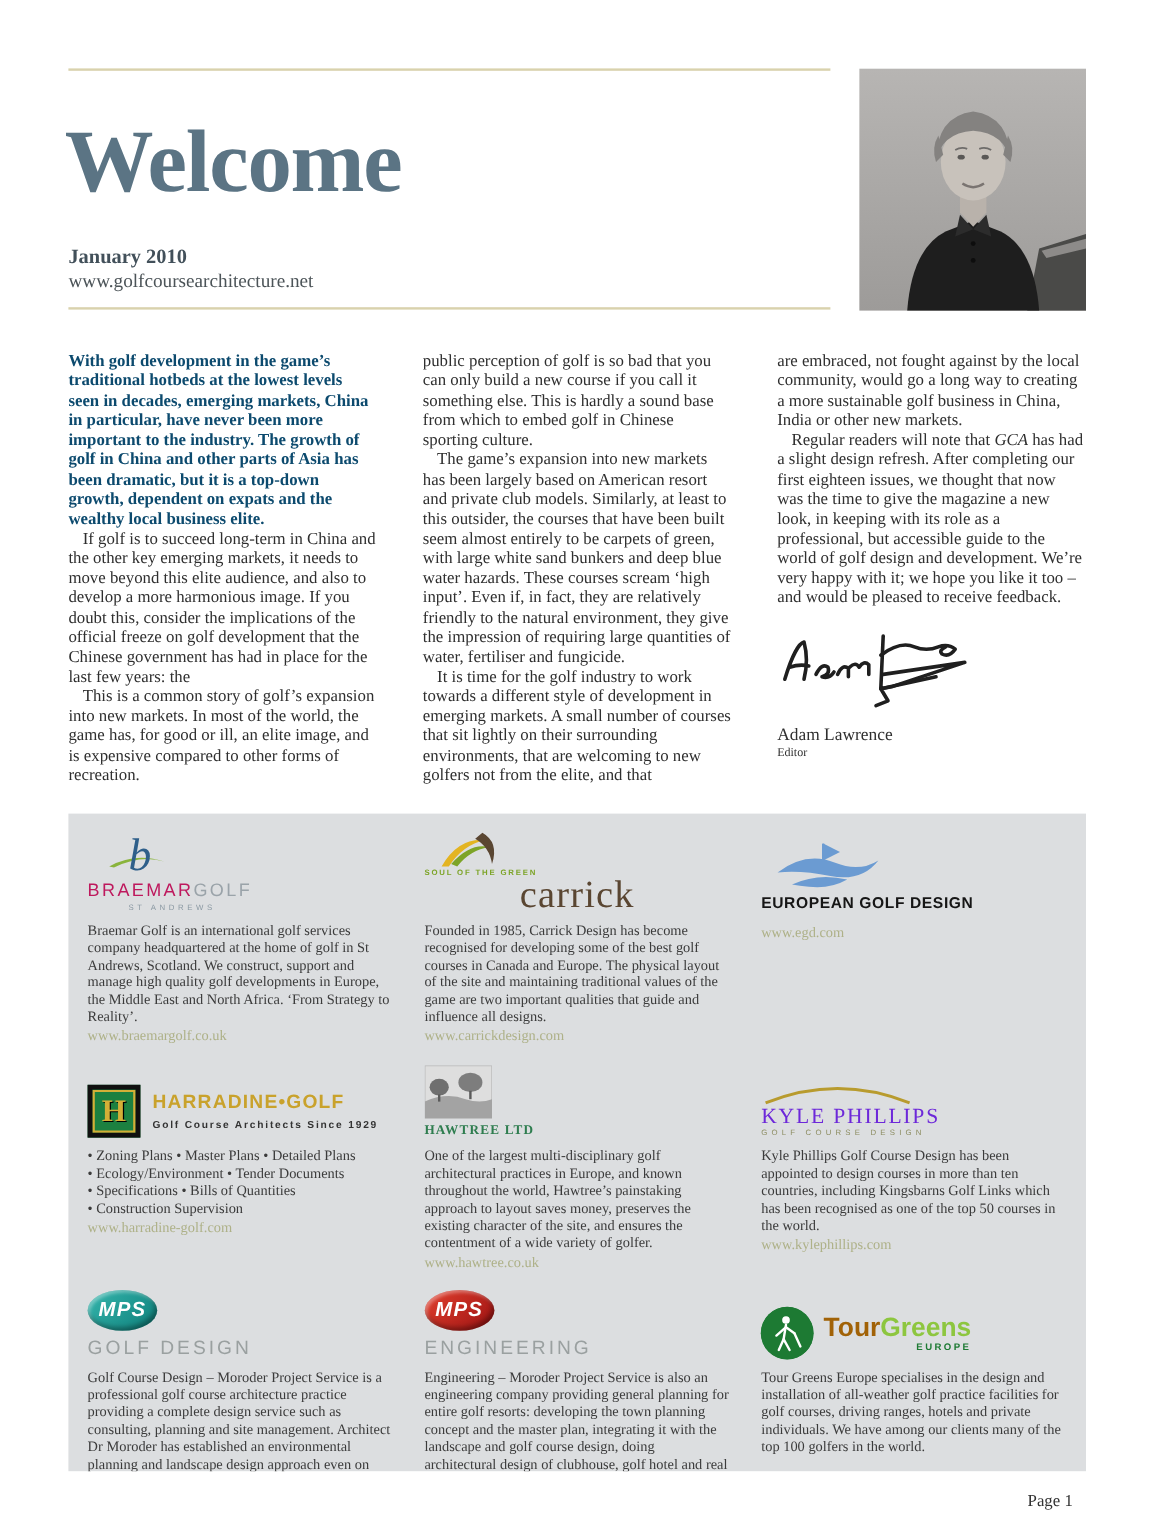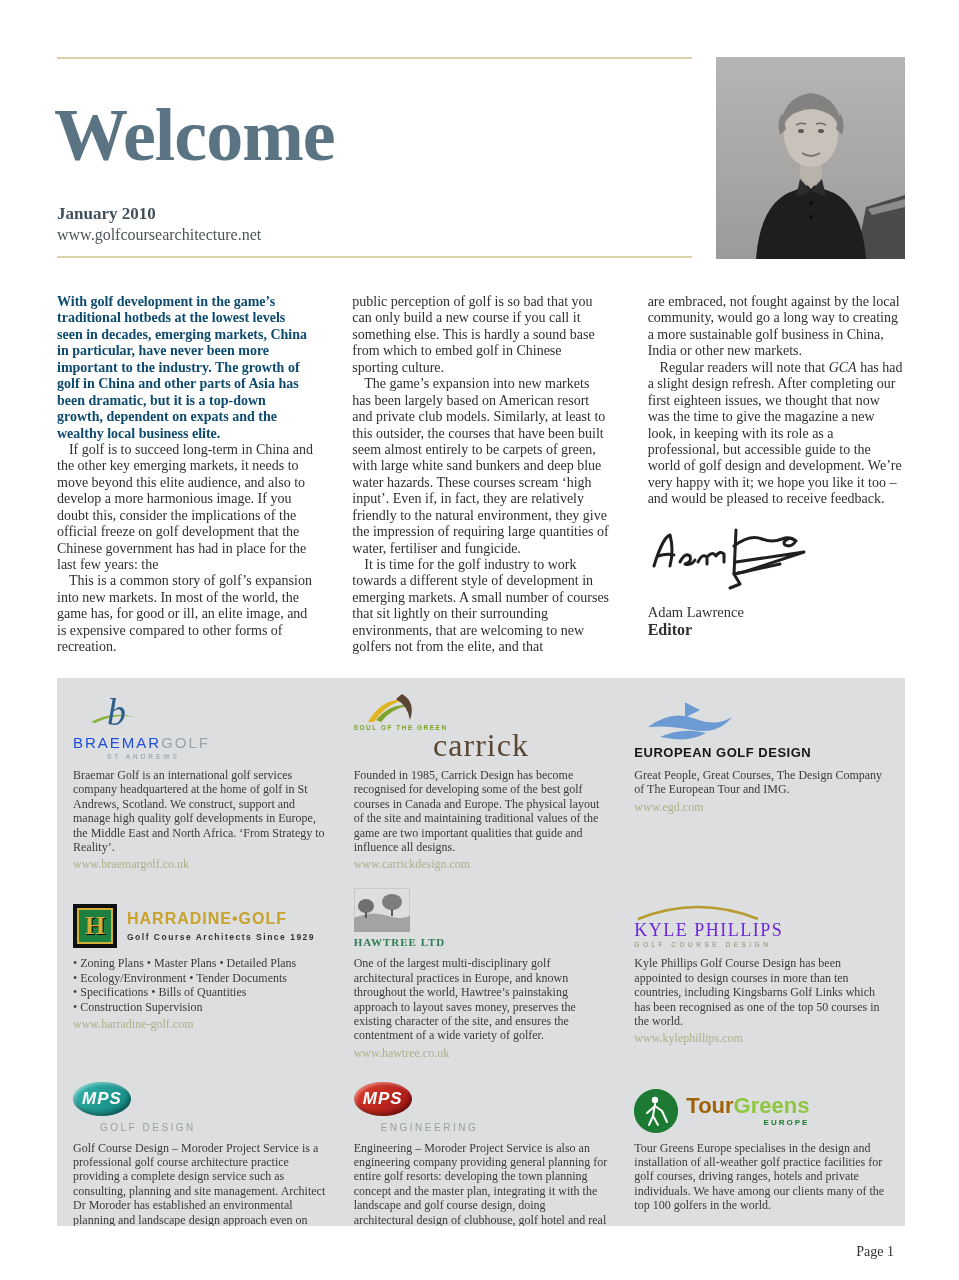--- a/index.html
+++ b/index.html
@@ -31,39 +31,39 @@
   .columns {
     position:absolute; left:57px; top:294px; width:848px;
     display:flex; gap:38px;
   }
   .col { flex:1 1 0; font-size:14px; line-height:1.175; color:#2f2f2f; }
   .col p { margin:0; }
   .col p.lead { font-weight:bold; color:#0c4a6e; }
   .col p.indent { text-indent: 0.85em; }
   .sig-block { margin-top:14px; }
   .sig-name { font-size:14.5px; color:#2f2f2f; margin-top:6px; }
-  .sig-role { font-size:16px; color:#2f2f2f;font-weight:bold; }
+  .sig-role { font-size:10px; color:#2f2f2f; }
 
   .sponsors {
     position:absolute; left:57px; top:678px; width:848px; height:548px;
     background:#dcdee0; padding:10px 16px 8px 16px; overflow:hidden;
   }
   .sponsors-heading { font-size:21px; font-weight:bold; color:#53707f; margin:2px 0 10px 0; }
   .sponsor-grid {
     display:grid; grid-template-columns:repeat(3, 1fr);
     column-gap:26px; row-gap:14px;
   }
   .sponsor-cell { min-width:0; }
   .logo-box { display:flex; flex-direction:column; justify-content:flex-end; margin-bottom:8px; }
   .lb-r1 { height:72px; } .lb-r2 { height:62px; } .lb-r3 { height:58px; }
   .sponsor-desc { font-size:12px; line-height:1.2; color:#3b3b3b; white-space:pre-line; }
   .sponsor-url { font-size:12px; line-height:1.25; color:#aeb188; text-decoration:none; display:inline-block; margin-top:1px; }
 
   .braemar-word { font-family:"Liberation Sans", sans-serif; font-size:15px; letter-spacing:2px; margin-top:2px; }
-  .braemar-word .b1 { color:#1d4ed8; } .braemar-word .b2 { color:#9aa3a9; }
+  .braemar-word .b1 { color:#be185d; } .braemar-word .b2 { color:#9aa3a9; }
   .braemar-sub { font-family:"Liberation Sans", sans-serif; font-size:6.5px; letter-spacing:3px; color:#8a98a2; margin-top:2px; margin-left:34px; }
 
   .carrick-soul { font-family:"Liberation Sans", sans-serif; font-size:6.5px; font-weight:bold; letter-spacing:1.5px; color:#7da428; }
   .carrick-word { font-size:32px; line-height:0.9; color:#5a4632; letter-spacing:1px;text-align:center; }
 
   .egd-word { font-family:"Liberation Sans", sans-serif; font-size:13px; font-weight:bold; color:#161616; letter-spacing:0.5px; margin-top:2px; }
 
   .harradine-row { display:flex; align-items:center; gap:10px; }
   .h-square {
     width:44px; height:44px; background:#1c8040; border:4px solid #101010;
@@ -80,21 +80,21 @@
   .kyle-sub { font-family:"Liberation Sans", sans-serif; font-size:6.5px; color:#8c8c60; letter-spacing:3.5px; margin-top:2px; }
 
   .mps-oval {
     width:58px; height:34px; border-radius:50%;
     display:flex; align-items:center; justify-content:center;
     box-shadow: inset -2px -3px 4px rgba(0,0,0,0.35), inset 2px 2px 3px rgba(255,255,255,0.35);
   }
   .mps-teal { background:linear-gradient(135deg,#35b6ad,#0e7f7a); }
   .mps-red  { background:linear-gradient(135deg,#e2402e,#9c1212); }
   .mps-text { color:#fff; font-family:"Liberation Sans", sans-serif; font-weight:bold; font-style:italic; font-size:17px; letter-spacing:1px; }
-  .mps-caption { font-family:"Liberation Sans", sans-serif; font-size:10px; color:#9aa0a0; letter-spacing:2.5px; margin-top:6px;margin-left:27px; }
+  .mps-caption { font-family:"Liberation Sans", sans-serif; font-size:16px; color:#9aa0a0; letter-spacing:2.5px; margin-top:6px; }
 
   .tg-row { display:flex; align-items:center; gap:8px; }
   .tg-circle { width:44px; height:44px; border-radius:50%; background:#1d7a33; flex:0 0 auto; }
   .tg-words { font-family:"Liberation Sans", sans-serif; font-weight:bold; font-size:22px; line-height:1; }
   .tg-t1 { color:#a16207; } .tg-t2 { color:#8dc63f; }
   .tg-sub { font-family:"Liberation Sans", sans-serif; font-size:8px; font-weight:bold; color:#1d7a33; letter-spacing:2px; text-align:right; margin-top:1px; }
 
   .page-number { position:absolute; right:65px; top:1244px; font-size:14px; color:#333; }
 </style>
 </head>
@@ -203,21 +203,20 @@
       <div class="sponsor-cell">
         <div class="logo-box lb-r1">
           <svg width="120" height="42" viewBox="0 0 120 42">
             <path d="M52 2 L52 16 L66 9 Z" fill="#6b9bd2"></path>
             <rect x="51" y="2" width="2" height="18" fill="#6b9bd2"></rect>
             <path d="M14 26 Q38 8 62 18 Q82 26 98 16 Q84 34 58 29 Q34 24 14 26 Z" fill="#6b9bd2"></path>
             <path d="M26 36 Q48 26 72 32 Q58 40 40 38 Q32 37 26 36 Z" fill="#6b9bd2"></path>
           </svg>
           <div class="egd-word">EUROPEAN GOLF DESIGN</div>
         </div>
-        <div class="sponsor-desc">Great People, Great Courses, The Design Company of The European Tour and IMG.</div>
         <a class="sponsor-url">www.egd.com</a>
       </div>
 
       <div class="sponsor-cell">
         <div class="logo-box lb-r2">
           <div class="harradine-row">
             <div class="h-square">
                 <span class="h-letter">H</span>
               </div>
             <div>

